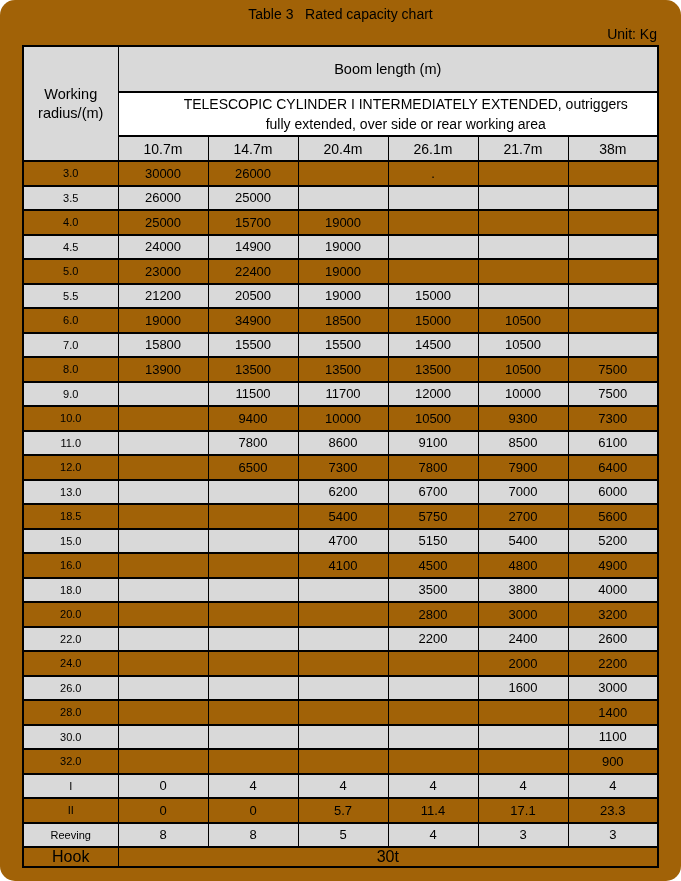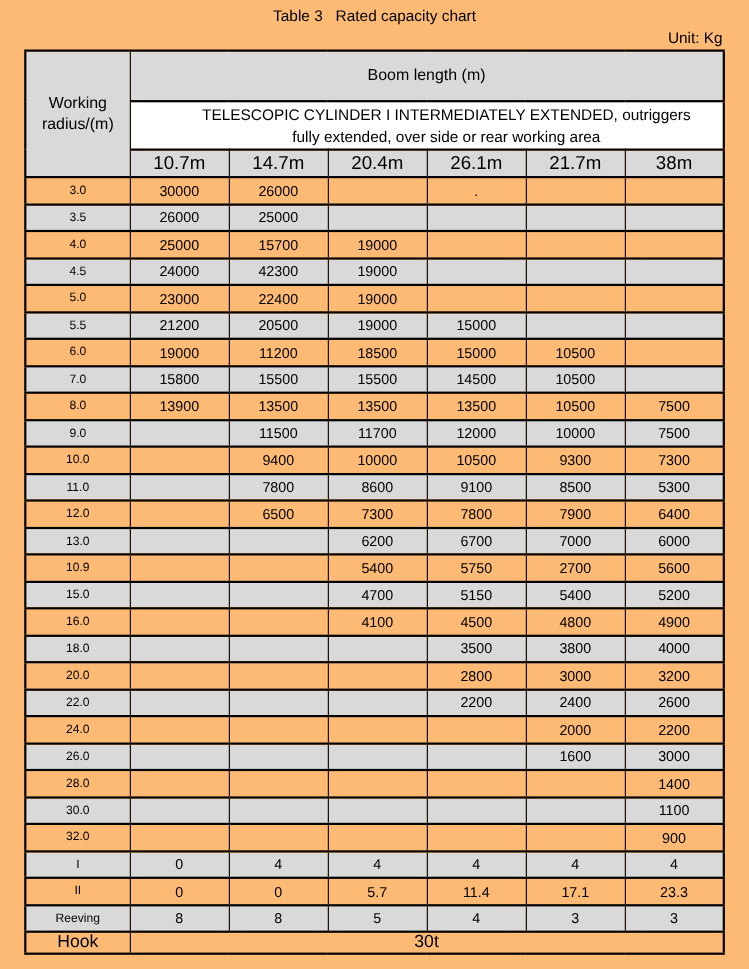--- a/index.html
+++ b/index.html
@@ -9,22 +9,23 @@
     width: 681px;
     height: 881px;
     font-family: "Liberation Sans", sans-serif;
     color: #000000;
     -webkit-font-smoothing: antialiased;
   }
   .page {
     position: relative;
     width: 681px;
     height: 881px;
-    background: #fdba74;
+    background: #a16207;
     overflow: hidden;
+    border-radius: 15px;
   }
   .doc-title {
     text-align: center;
     font-size: 14px;
     padding-top: 6px;
     white-space: pre;
   }
   .unit-note {
     text-align: right;
     font-size: 14px;
@@ -64,21 +65,21 @@
   }
   td.condition-cell {
     height: 42px;
     font-size: 14px;
     line-height: 1.45;
     background: #ffffff;
   }
   td.condition-cell span { display: block; margin-left: 36px; }
   th.boom-col-header {
     height: 23px;
-    font-size: 17px;
+    font-size: 14px;
   }
   tbody td {
     height: 22.5px;
     font-size: 13px;
   }
   tbody td.row-label-cell { font-size: 11px; }
   tr.shaded td { background: #d9d9d9; }
 </style>
 </head>
 <body>
@@ -144,21 +145,21 @@
           <td>25000</td>
           <td>15700</td>
           <td>19000</td>
           <td></td>
           <td></td>
           <td></td>
         </tr>
         <tr class="shaded">
           <td class="row-label-cell">4.5</td>
           <td>24000</td>
-          <td>42300</td>
+          <td>14900</td>
           <td>19000</td>
           <td></td>
           <td></td>
           <td></td>
         </tr>
         <tr>
           <td class="row-label-cell">5.0</td>
           <td>23000</td>
           <td>22400</td>
           <td>19000</td>
@@ -171,21 +172,21 @@
           <td>21200</td>
           <td>20500</td>
           <td>19000</td>
           <td>15000</td>
           <td></td>
           <td></td>
         </tr>
         <tr>
           <td class="row-label-cell">6.0</td>
           <td>19000</td>
-          <td>11200</td>
+          <td>34900</td>
           <td>18500</td>
           <td>15000</td>
           <td>10500</td>
           <td></td>
         </tr>
         <tr class="shaded">
           <td class="row-label-cell">7.0</td>
           <td>15800</td>
           <td>15500</td>
           <td>15500</td>
@@ -220,42 +221,42 @@
           <td>9300</td>
           <td>7300</td>
         </tr>
         <tr class="shaded">
           <td class="row-label-cell">11.0</td>
           <td></td>
           <td>7800</td>
           <td>8600</td>
           <td>9100</td>
           <td>8500</td>
-          <td>5300</td>
+          <td>6100</td>
         </tr>
         <tr>
           <td class="row-label-cell">12.0</td>
           <td></td>
           <td>6500</td>
           <td>7300</td>
           <td>7800</td>
           <td>7900</td>
           <td>6400</td>
         </tr>
         <tr class="shaded">
           <td class="row-label-cell">13.0</td>
           <td></td>
           <td></td>
           <td>6200</td>
           <td>6700</td>
           <td>7000</td>
           <td>6000</td>
         </tr>
         <tr>
-          <td class="row-label-cell">10.9</td>
+          <td class="row-label-cell">18.5</td>
           <td></td>
           <td></td>
           <td>5400</td>
           <td>5750</td>
           <td>2700</td>
           <td>5600</td>
         </tr>
         <tr class="shaded">
           <td class="row-label-cell">15.0</td>
           <td></td>

